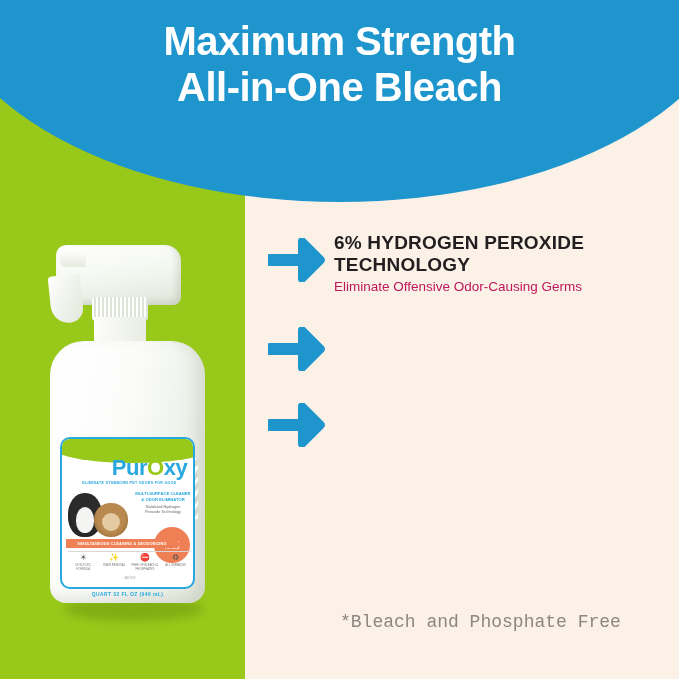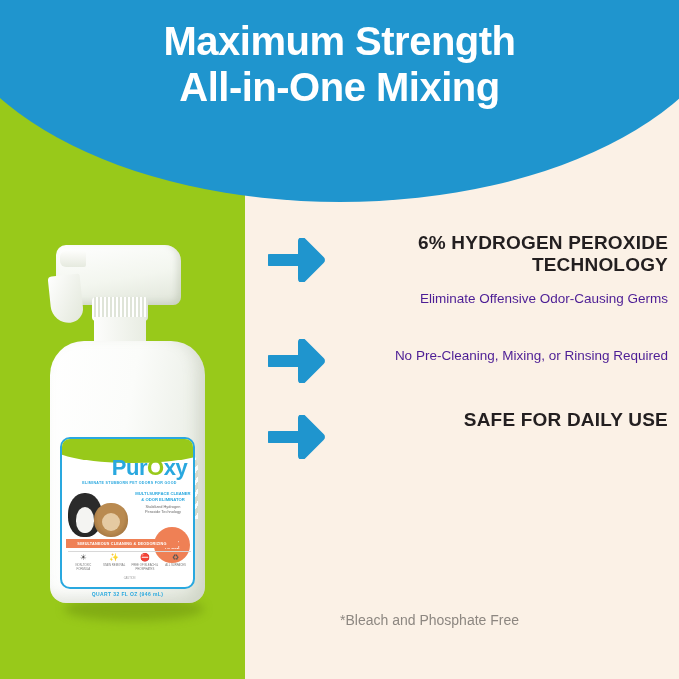--- a/index.html
+++ b/index.html
@@ -177,50 +177,49 @@
   }
 
   
   .features {
     position:absolute; z-index:4;
     left:268px; top:232px; width:400px;
   }
   .feature {
     display:flex; align-items:flex-start;
     margin-bottom:26px;
-    text-align:right;
   }
   .arrow-icon { width:62px; flex:0 0 62px; padding-top:6px; }
   .arrow-icon svg { display:block; }
   .feature-text { flex:1; padding-left:4px; }
   .feature-title {
     font-size:19px; font-weight:bold; color:#231f20;
     letter-spacing:0.2px; line-height:1.15; text-transform:uppercase;
   }
   .feature-sub {
-    font-size:13.5px; color:#4c1d95; line-height:1.28; margin-top:14px;
+    font-size:13.5px; color:#be185d; line-height:1.28; margin-top:2px;
   }
   .footnote {
     position:absolute; z-index:4;
     left:340px; top:612px;
-    font-size:14px; color:#8d8781;
+    font-size:18px; color:#8d8781;font-family:Liberation Mono, monospace;
   }
 </style>
 </head>
 <body>
 
 <div id="stage">
 
   <div class="green-panel"></div>
 
   <div class="blue-banner"></div>
 
   <div class="headline">
     <span>Maximum Strength</span>
-    <span class="l2">All-in-One Mixing</span>
+    <span class="l2">All-in-One Bleach</span>
   </div>
 
   <div class="bottle-wrap">
     <div class="shadow-ellipse"></div>
 
     <div class="sprayer">
       <div class="sprayer-nozzle"></div>
     </div>
     <div class="trigger"></div>
     <div class="collar"></div>
@@ -300,32 +299,30 @@
     </div>
 
 
     <div class="feature">
       <div class="arrow-icon">
         <svg width="58" height="44" viewBox="0 0 58 44">
           <path d="M2 16 h28 v-13 a4 4 0 0 1 6.6 -3 l19 19 a4 4 0 0 1 0 6 l-19 19 a4 4 0 0 1 -6.6 -3 v-13 h-28 a4 4 0 0 1 -4 -4 v-4 a4 4 0 0 1 4 -4 z" fill="#1f95ce"></path>
         </svg>
       </div>
       <div class="feature-text">
-        <div class="feature-sub">No Pre-Cleaning, Mixing, or Rinsing Required</div>
       </div>
     </div>
 
     <div class="feature">
       <div class="arrow-icon">
         <svg width="58" height="44" viewBox="0 0 58 44">
           <path d="M2 16 h28 v-13 a4 4 0 0 1 6.6 -3 l19 19 a4 4 0 0 1 0 6 l-19 19 a4 4 0 0 1 -6.6 -3 v-13 h-28 a4 4 0 0 1 -4 -4 v-4 a4 4 0 0 1 4 -4 z" fill="#1f95ce"></path>
         </svg>
       </div>
       <div class="feature-text">
-        <div class="feature-title">SAFE FOR DAILY USE</div>
       </div>
     </div>
 
   </div>
 
   <div class="footnote">*Bleach and Phosphate Free</div>
 
 </div>
 
 </body></html>

